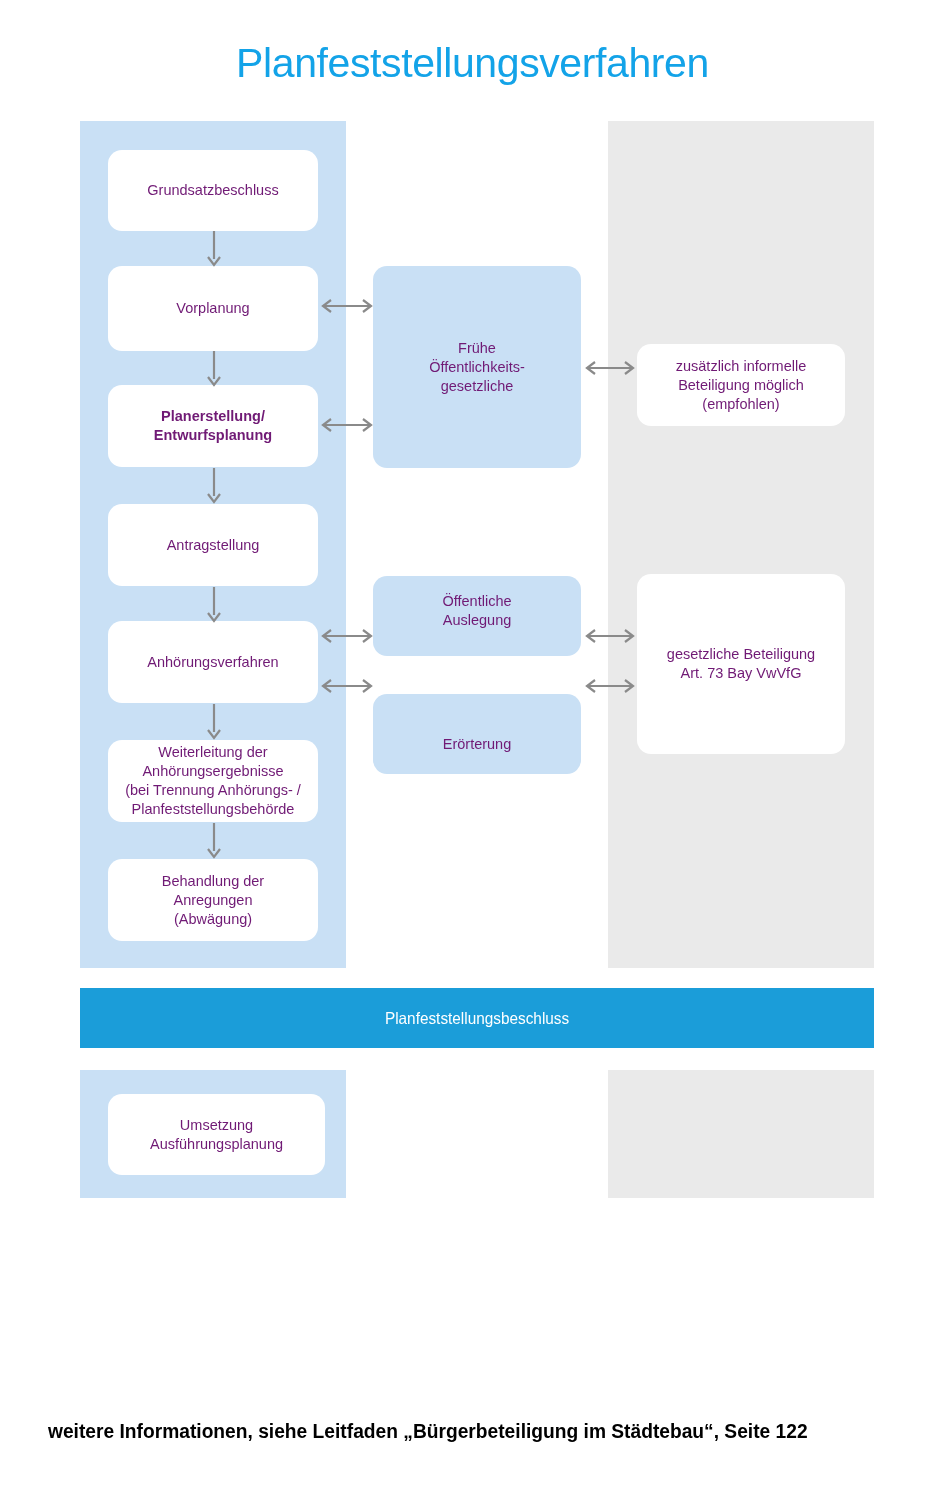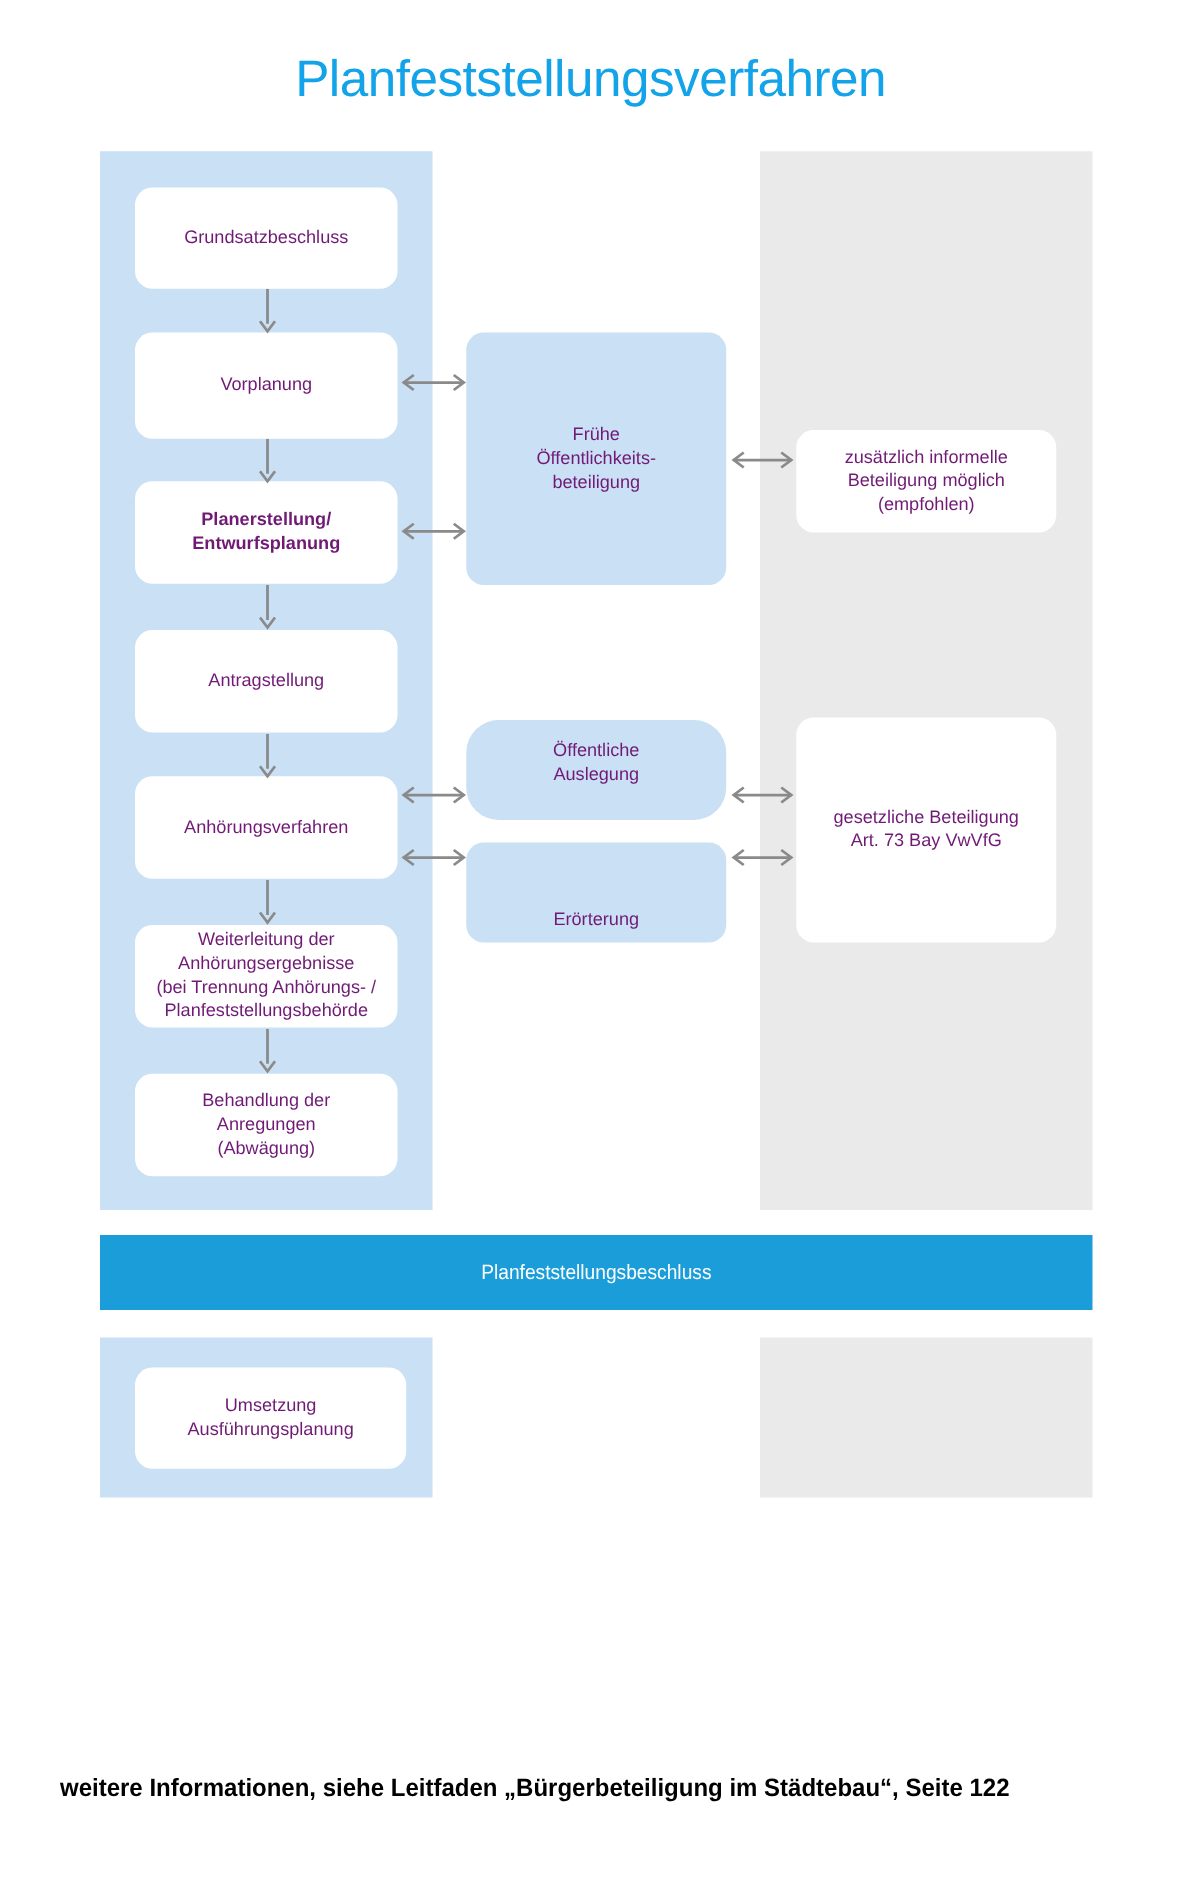--- a/index.html
+++ b/index.html
@@ -51,22 +51,22 @@
     justify-content: center;
     text-align: center;
     font-size: 14.5px;
     line-height: 19px;
     color: #701a75;
     padding: 4px 8px;
     white-space: pre-line;
   }
   .node-white { background: #ffffff; }
   .node-blue  { background: #c9e0f5; }
-  .node.align-top    { align-items: flex-start; padding-top: 16px; border-radius: 26px; }
-  .node.align-bottom { align-items: flex-end;   padding-bottom: 8px; }
+  .node.align-top    { align-items: flex-start; padding-top: 16px; }
+  .node.align-bottom { align-items: flex-end;   padding-bottom: 20px; margin-top: 20px; }
 
   
   #n-grundsatz   { left: 108px; top: 150px; width: 210px; height: 81px; }
   #n-vorplanung  { left: 108px; top: 266px; width: 210px; height: 85px; }
   #n-planerstell { left: 108px; top: 385px; width: 210px; height: 82px; font-weight: bold; }
   #n-antrag      { left: 108px; top: 504px; width: 210px; height: 82px; }
   #n-anhoerung   { left: 108px; top: 621px; width: 210px; height: 82px; }
   #n-weiter      { left: 108px; top: 740px; width: 210px; height: 82px; }
   #n-behandlung  { left: 108px; top: 859px; width: 210px; height: 82px; }
   #n-umsetzung   { left: 108px; top: 1094px; width: 217px; height: 81px; }
@@ -147,21 +147,21 @@
 (bei Trennung Anhörungs- /
 Planfeststellungsbehörde</div>
 <div class="node node-white" id="n-behandlung">Behandlung der
 Anregungen
 (Abwägung)</div>
 <div class="node node-white" id="n-umsetzung">Umsetzung
 Ausführungsplanung</div>
 
 <div class="node node-blue" id="n-fruehe">Frühe
 Öffentlichkeits-
-beteiligung</div>
+gesetzliche</div>
 <div class="node node-blue align-top" id="n-auslegung">Öffentliche
 Auslegung</div>
 <div class="node node-blue align-bottom" id="n-eroerterung">Erörterung</div>
 
 <div class="node node-white" id="n-zusaetzlich">zusätzlich informelle
 Beteiligung möglich
 (empfohlen)</div>
 <div class="node node-white" id="n-gesetzlich">gesetzliche Beteiligung
 Art. 73 Bay VwVfG</div>
 

